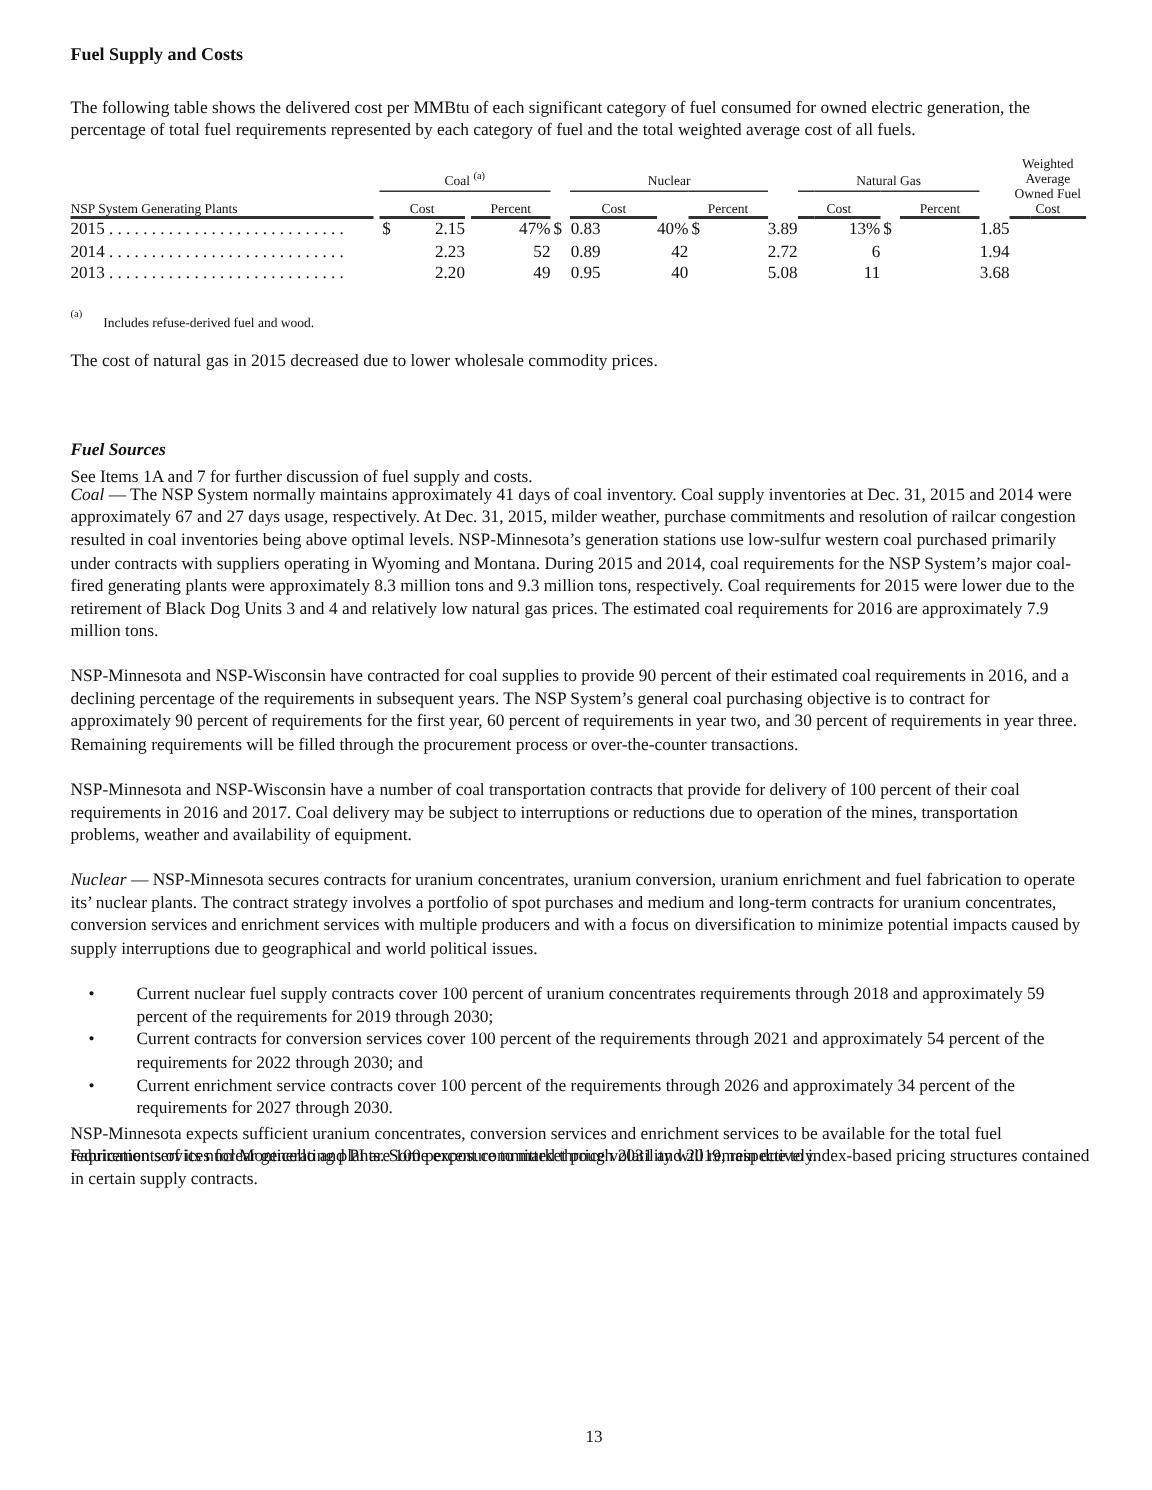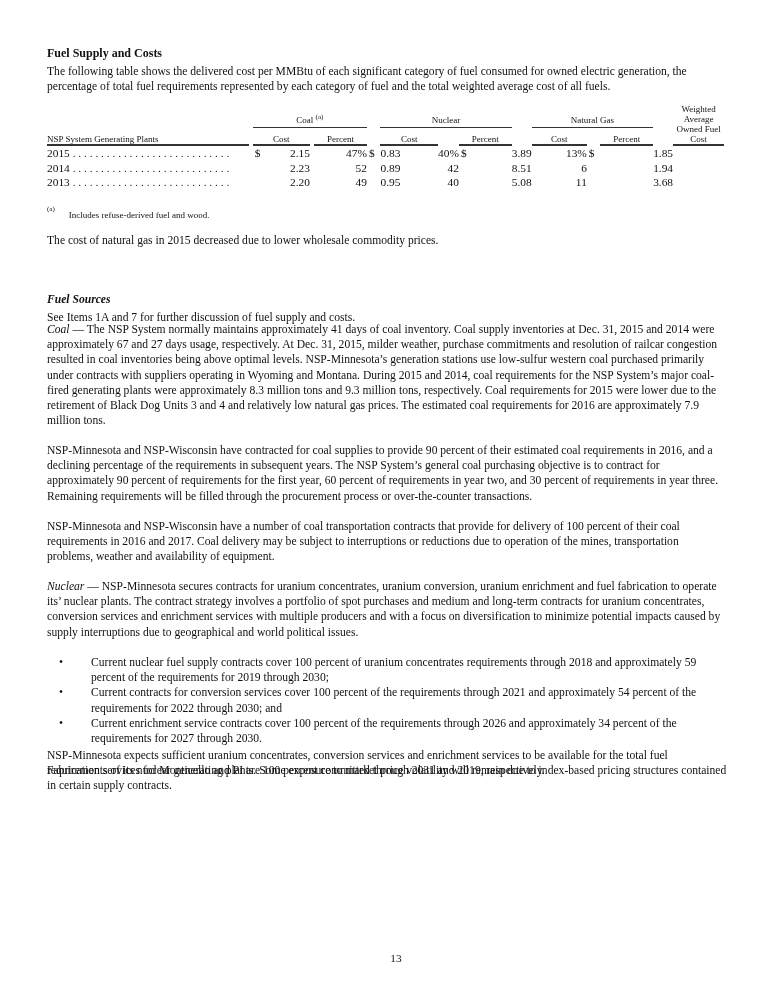--- a/index.html
+++ b/index.html
@@ -24,21 +24,21 @@
   .bullets { position: absolute; left: 0; width: 680px; margin: 0; padding: 0; list-style: none; }
   .bullets li { position: relative; padding-left: 44px; margin: 0; }
   .bullets li .dot { position: absolute; left: 12px; top: 0; }
   .pagenum { position: absolute; top: 951px; left: 12px; width: 768px; text-align: center; font-size: 11.4px; }
 </style>
 </head>
 <body>
 
 <div class="page">
 
-  <div class="h-bold" style="top:46px;left:0;font-size:12px;">Fuel Supply and Costs</div>
+  <div class="h-bold" style="top:29px;left:0;font-size:12px;">Fuel Supply and Costs</div>
 
   <div class="para" style="top:64px;">The following table shows the delivered cost per MMBtu of each significant category of fuel consumed for owned electric generation, the percentage of total fuel requirements represented by each category of fuel and the total weighted average cost of all fuels.</div>
 
   <table class="fuel">
     <colgroup>
       <col style="width:210px">
         <col class="gap">
       <col style="width:16px">
         <col style="width:54px">
         <col class="gap">
@@ -114,21 +114,21 @@
           <td></td>
       <td></td>
           <td class="num">2.23</td>
           <td></td>
       <td class="num">52</td>
       <td></td>
           <td class="num">0.89</td>
           <td></td>
       <td class="num">42</td>
       <td></td>
-          <td class="num">8.51</td>
+          <td class="num">2.72</td>
           <td></td>
       <td class="num">6</td>
       <td></td>
           <td></td>
       <td class="num">1.94</td>
     </tr>
     <tr>
       <td class="rowlabel"><span>2013</span> <span>. . . . . . . . . . . . . . . . . . . . . . . . . . . .</span></td>
           <td></td>
       <td></td>

